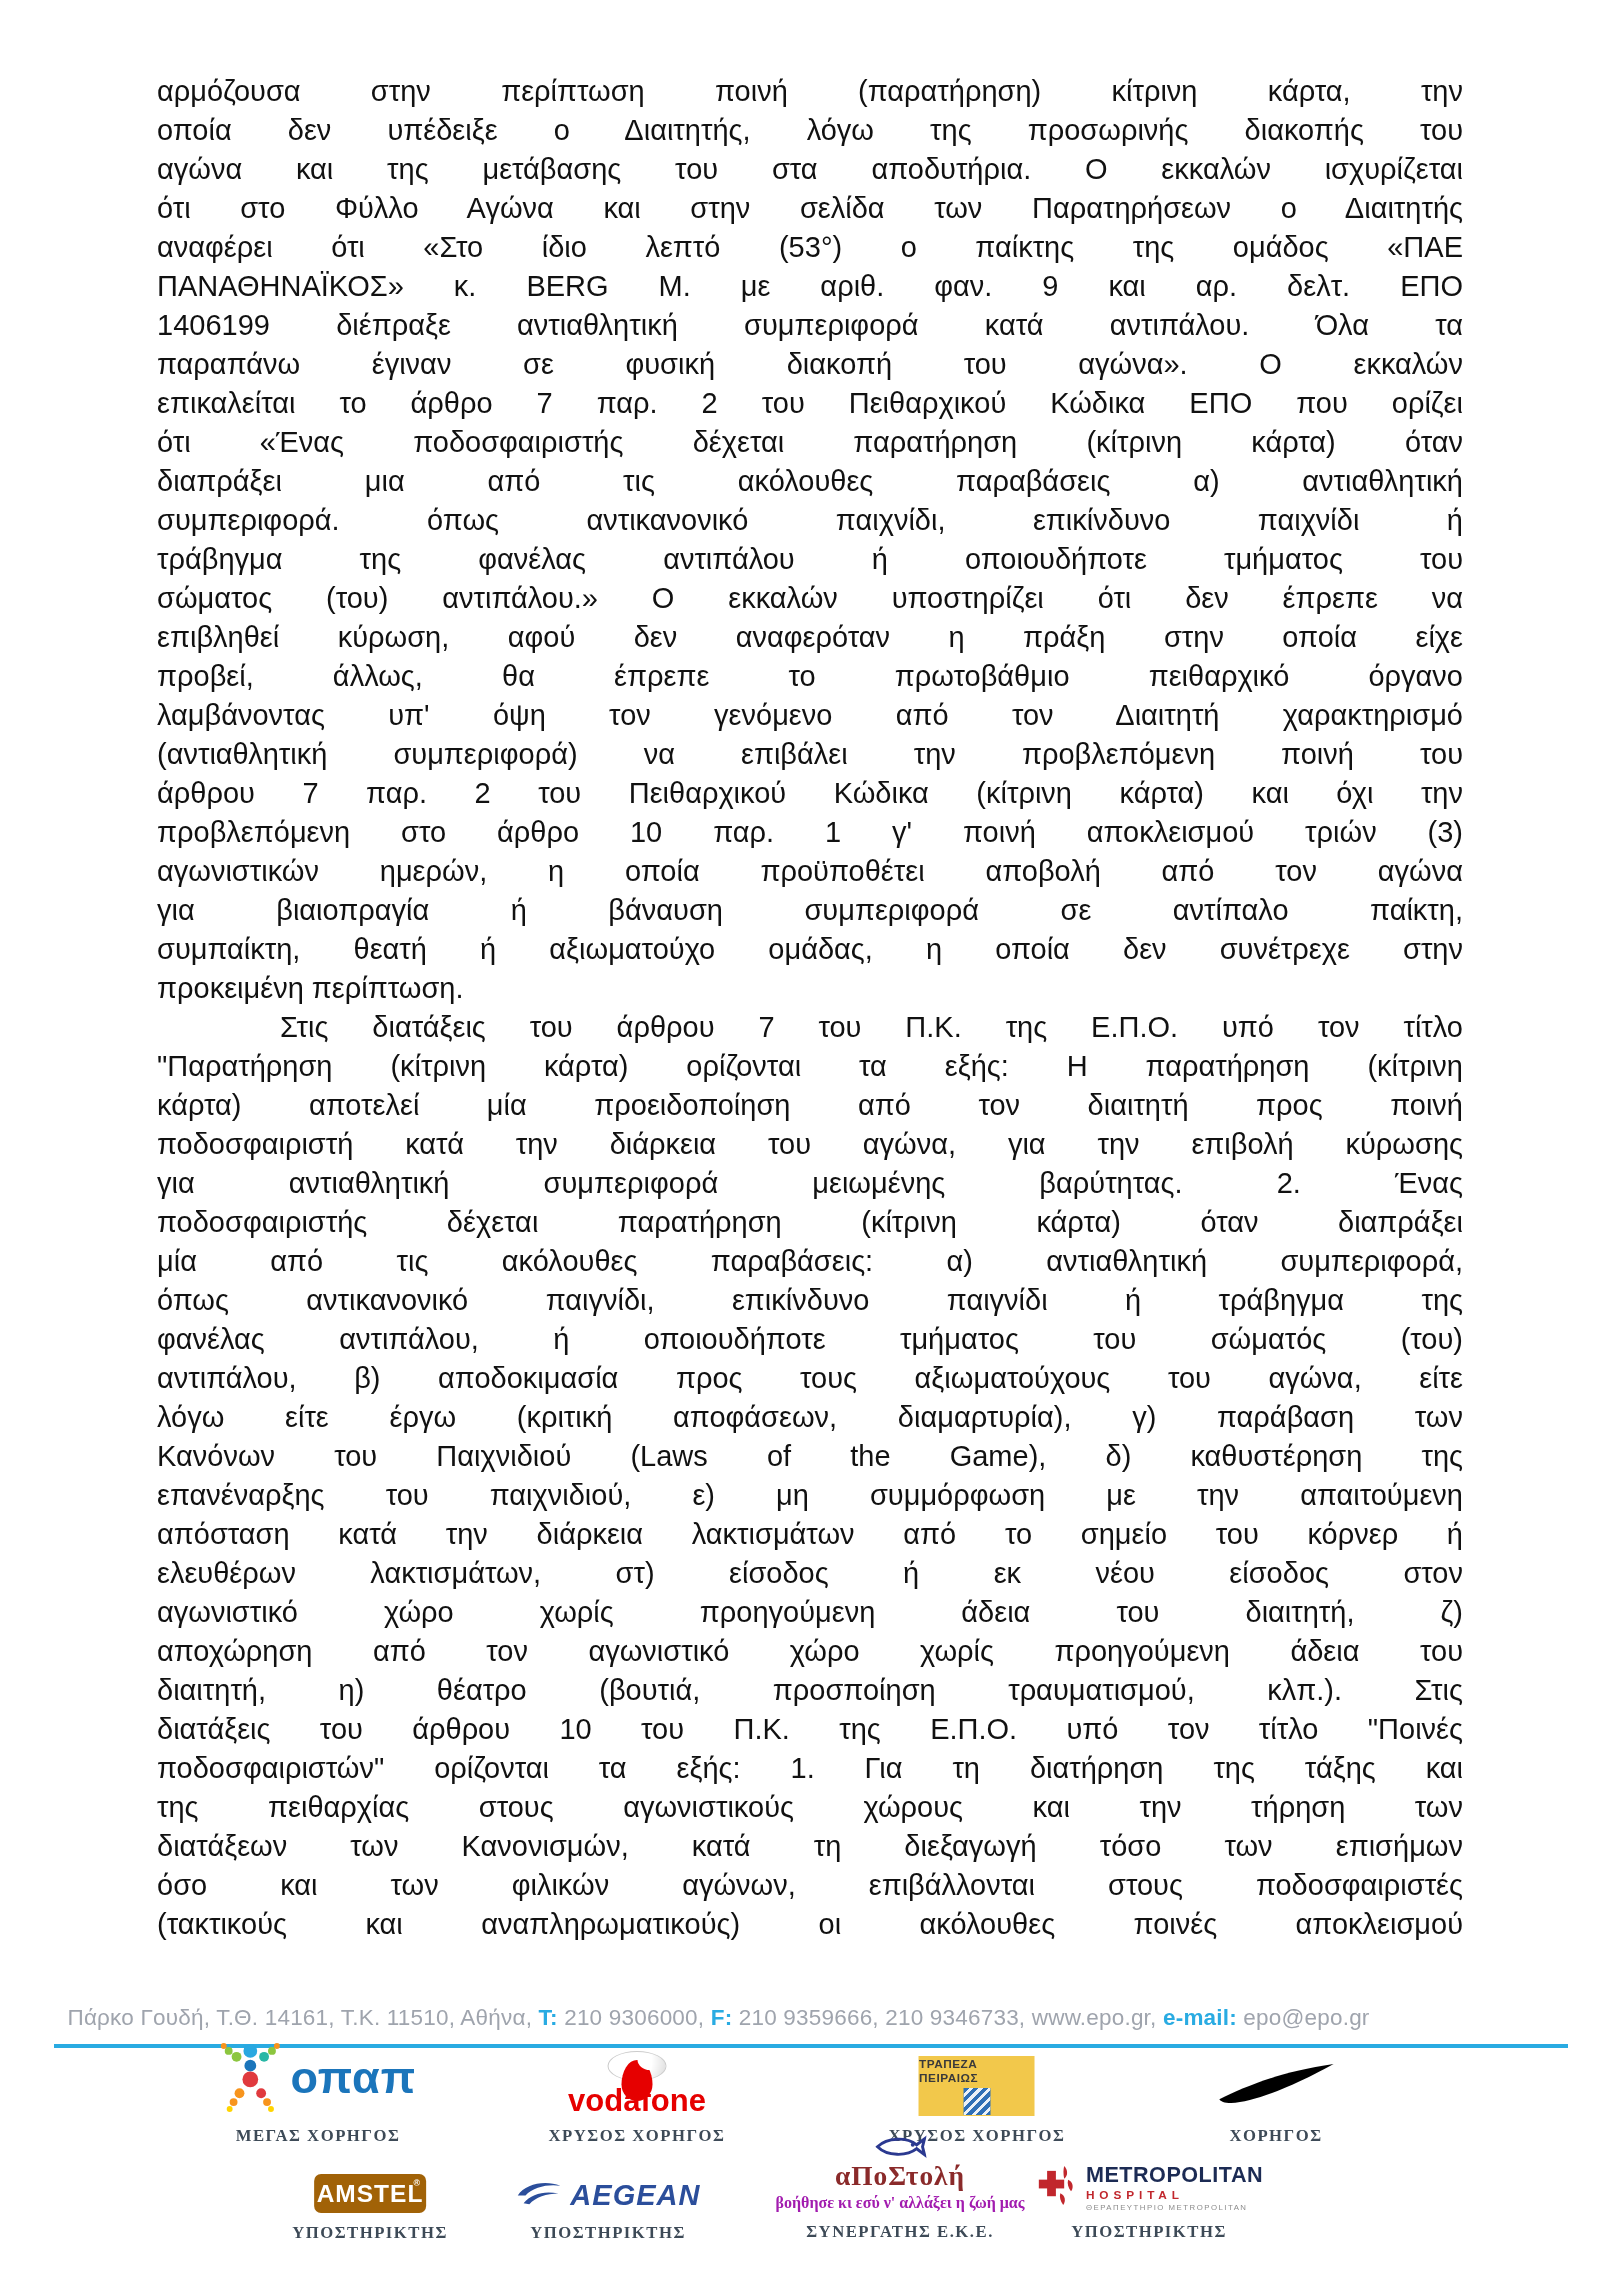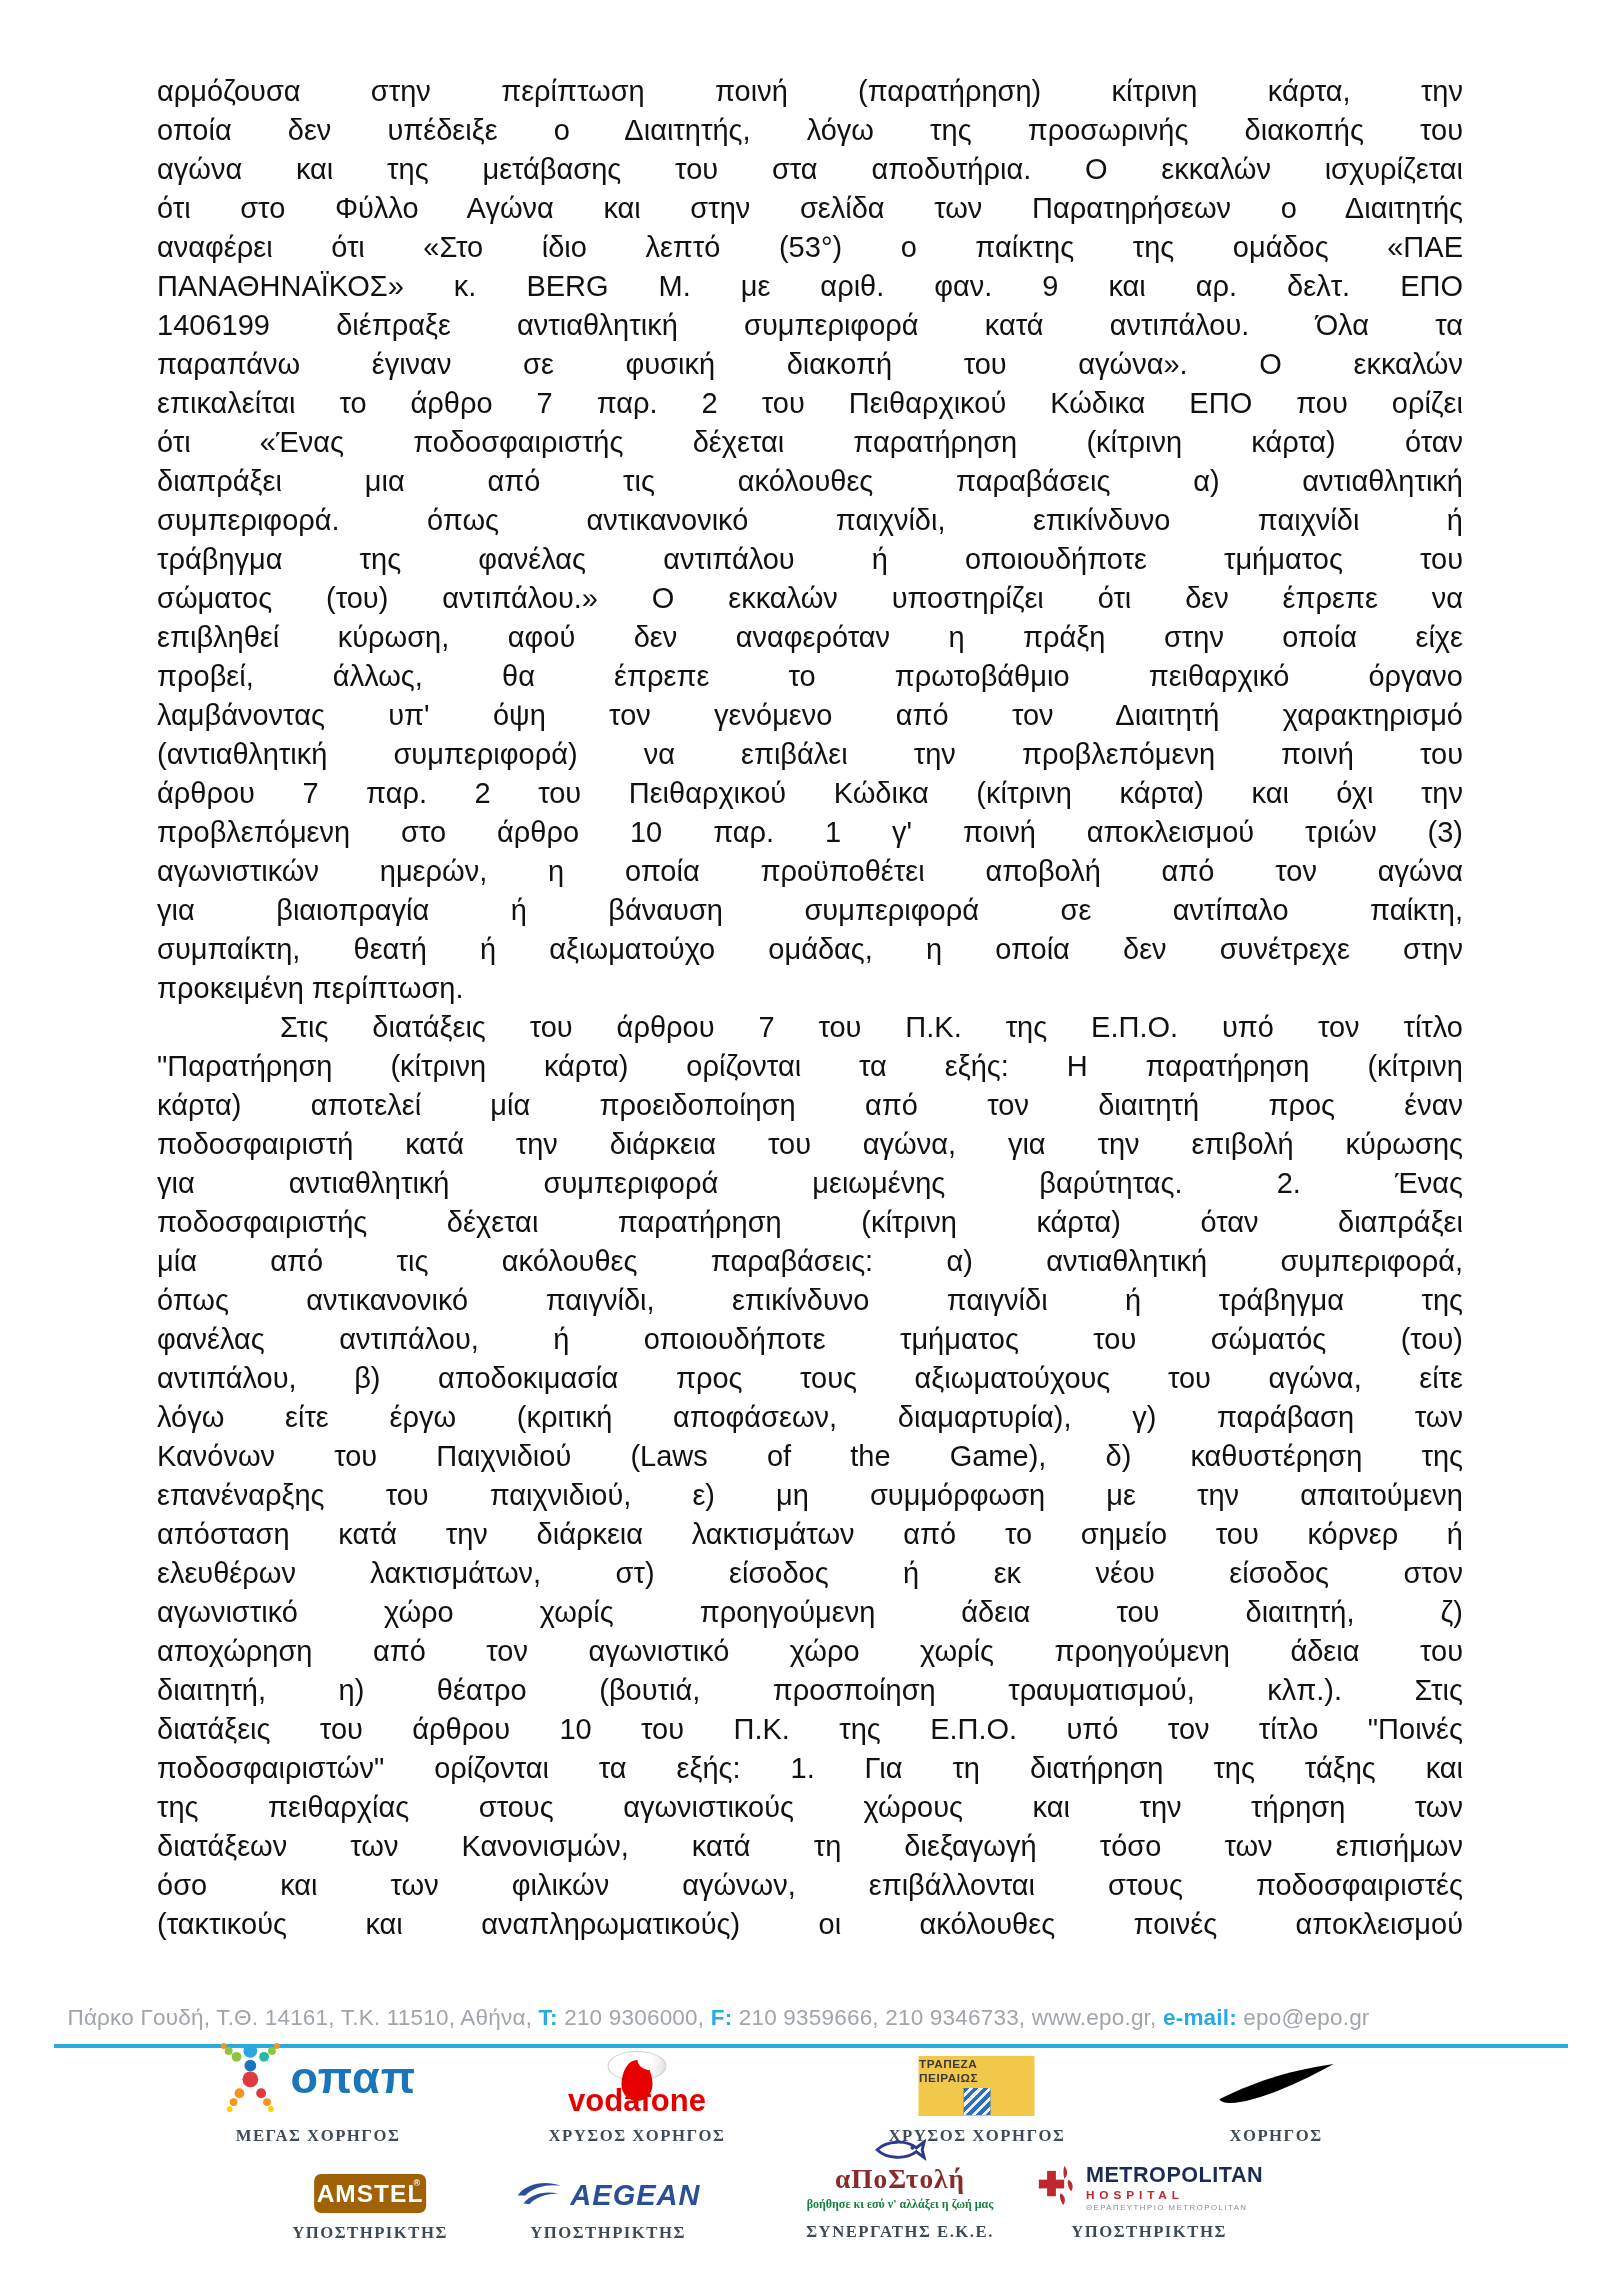--- a/index.html
+++ b/index.html
@@ -101,21 +101,21 @@
   
   .aegean-row{display:flex;align-items:center;gap:7.8px;}
   .aegean-word{font-size:29px;font-weight:bold;font-style:italic;color:#2b4e9b;letter-spacing:1px;}
   
   .ap-brand{
     font-family:"Liberation Serif",serif;
     font-size:27.4px;font-weight:bold;color:#8a2a2a;letter-spacing:1px;line-height:1;
   }
   .ap-tagline{
     font-family:"Liberation Serif",serif;
-    font-size:12px;font-weight:bold;color:#15803d;margin-top:3.9px;white-space:nowrap;
+    font-size:16px;font-weight:bold;color:#a21caf;margin-top:3.9px;white-space:nowrap;
   }
   
   .met-row{display:flex;align-items:flex-start;gap:12px;}
   .met-text{display:flex;flex-direction:column;align-items:flex-start;line-height:1.05;}
   .met-name{font-size:21.6px;font-weight:bold;color:#1c2b54;letter-spacing:0.5px;}
   .met-sub{font-size:11.8px;font-weight:bold;color:#c1272d;letter-spacing:4.9px;margin-top:2px;}
   .met-sub2{font-size:7.8px;color:#8c8c8c;letter-spacing:1.5px;margin-top:2.9px;}
 </style>
 </head>
 <body>
@@ -145,21 +145,21 @@
         <div class="line">άρθρου 7 παρ. 2 του Πειθαρχικού Κώδικα (κίτρινη κάρτα) και όχι την</div>
         <div class="line">προβλεπόμενη στο άρθρο 10 παρ. 1 γ' ποινή αποκλεισμού τριών (3)</div>
         <div class="line">αγωνιστικών ημερών, η οποία προϋποθέτει αποβολή από τον αγώνα</div>
         <div class="line">για βιαιοπραγία ή βάναυση συμπεριφορά σε αντίπαλο παίκτη,</div>
         <div class="line">συμπαίκτη, θεατή ή αξιωματούχο ομάδας, η οποία δεν συνέτρεχε στην</div>
         <div class="line para-end">προκειμένη περίπτωση.</div>
       </div>
     <div>
         <div class="line indent">Στις διατάξεις του άρθρου 7 του Π.Κ. της Ε.Π.Ο. υπό τον τίτλο</div>
         <div class="line">"Παρατήρηση (κίτρινη κάρτα) ορίζονται τα εξής: Η παρατήρηση (κίτρινη</div>
-        <div class="line">κάρτα) αποτελεί μία προειδοποίηση από τον διαιτητή προς έναν</div>
+        <div class="line">κάρτα) αποτελεί μία προειδοποίηση από τον διαιτητή προς ποινή</div>
         <div class="line">ποδοσφαιριστή κατά την διάρκεια του αγώνα, για την επιβολή κύρωσης</div>
         <div class="line">για αντιαθλητική συμπεριφορά μειωμένης βαρύτητας. 2. Ένας</div>
         <div class="line">ποδοσφαιριστής δέχεται παρατήρηση (κίτρινη κάρτα) όταν διαπράξει</div>
         <div class="line">μία από τις ακόλουθες παραβάσεις: α) αντιαθλητική συμπεριφορά,</div>
         <div class="line">όπως αντικανονικό παιγνίδι, επικίνδυνο παιγνίδι ή τράβηγμα της</div>
         <div class="line">φανέλας αντιπάλου, ή οποιουδήποτε τμήματος του σώματός (του)</div>
         <div class="line">αντιπάλου, β) αποδοκιμασία προς τους αξιωματούχους του αγώνα, είτε</div>
         <div class="line">λόγω είτε έργω (κριτική αποφάσεων, διαμαρτυρία), γ) παράβαση των</div>
         <div class="line">Κανόνων του Παιχνιδιού (Laws of the Game), δ) καθυστέρηση της</div>
         <div class="line">επανέναρξης του παιχνιδιού, ε) μη συμμόρφωση με την απαιτούμενη</div>

